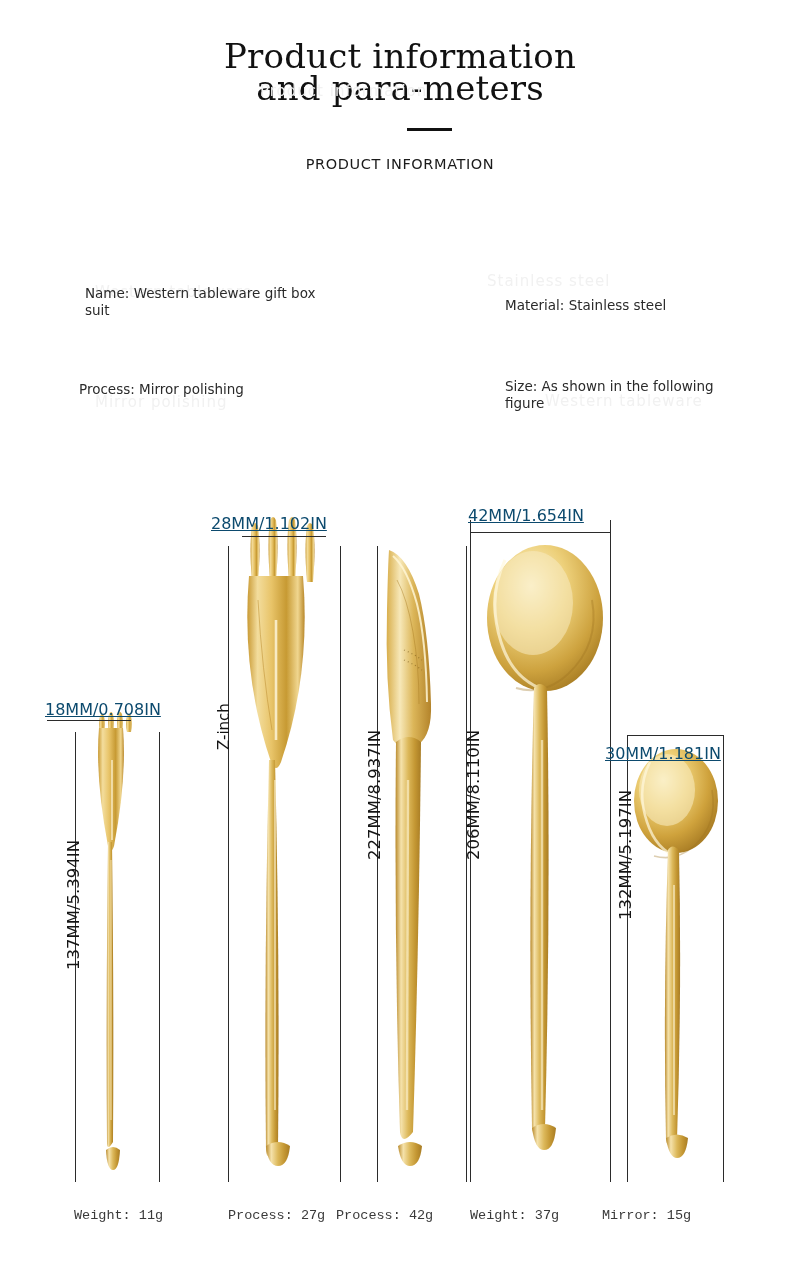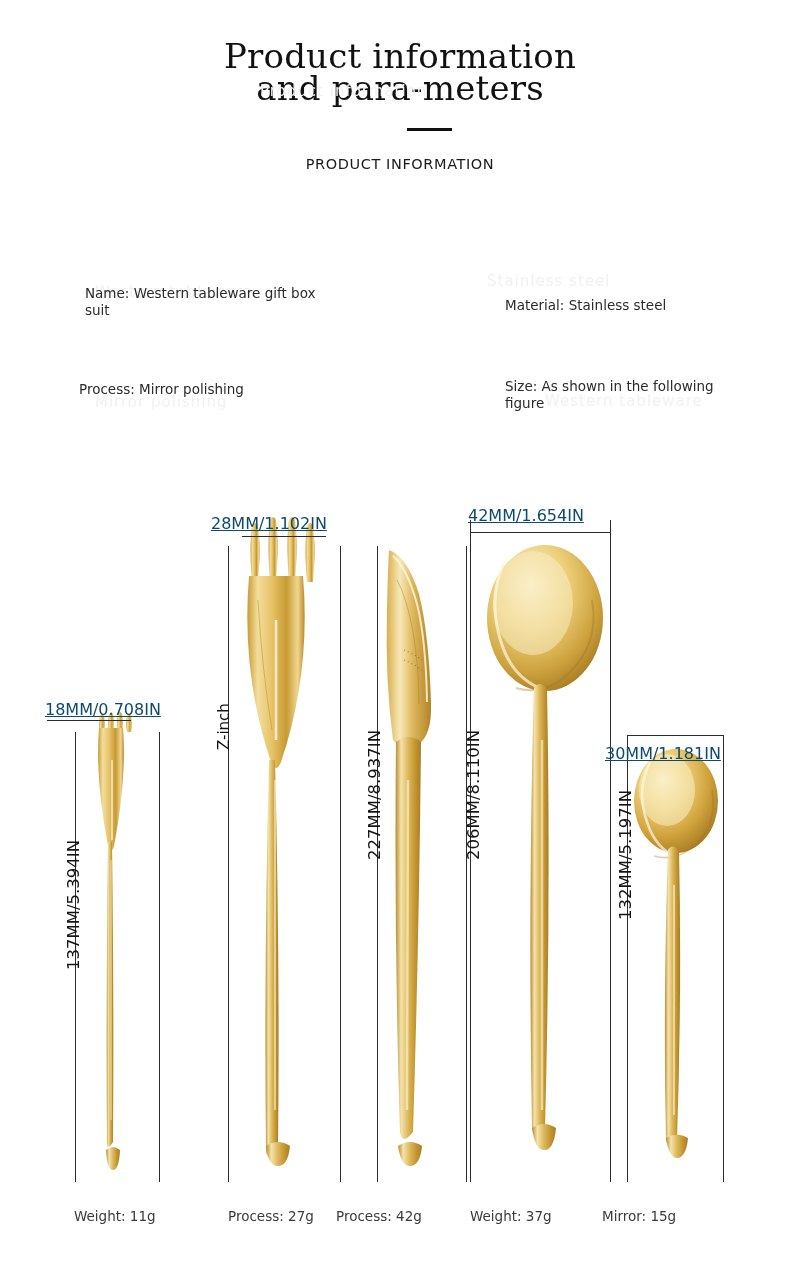--- a/index.html
+++ b/index.html
@@ -105,20 +105,21 @@
     transform-origin: 0 0;
     transform: rotate(-90deg);
   }
   .dim-v.small { font-size: 15px; }
 
   .weight {
     position: absolute;
     font-size: 13.5px;
     color: #3a3a3a;
     white-space: nowrap;
+    font-family: Liberation Mono, monospace;
   }
 </style>
 </head>
 <body>
 
 <div class="title">Product information and para-meters</div>
 <div class="rule"></div>
 <div class="subtitle">PRODUCT INFORMATION</div>
 
 <div class="ghost" style="left:260px; top:82px;">Product information</div>

